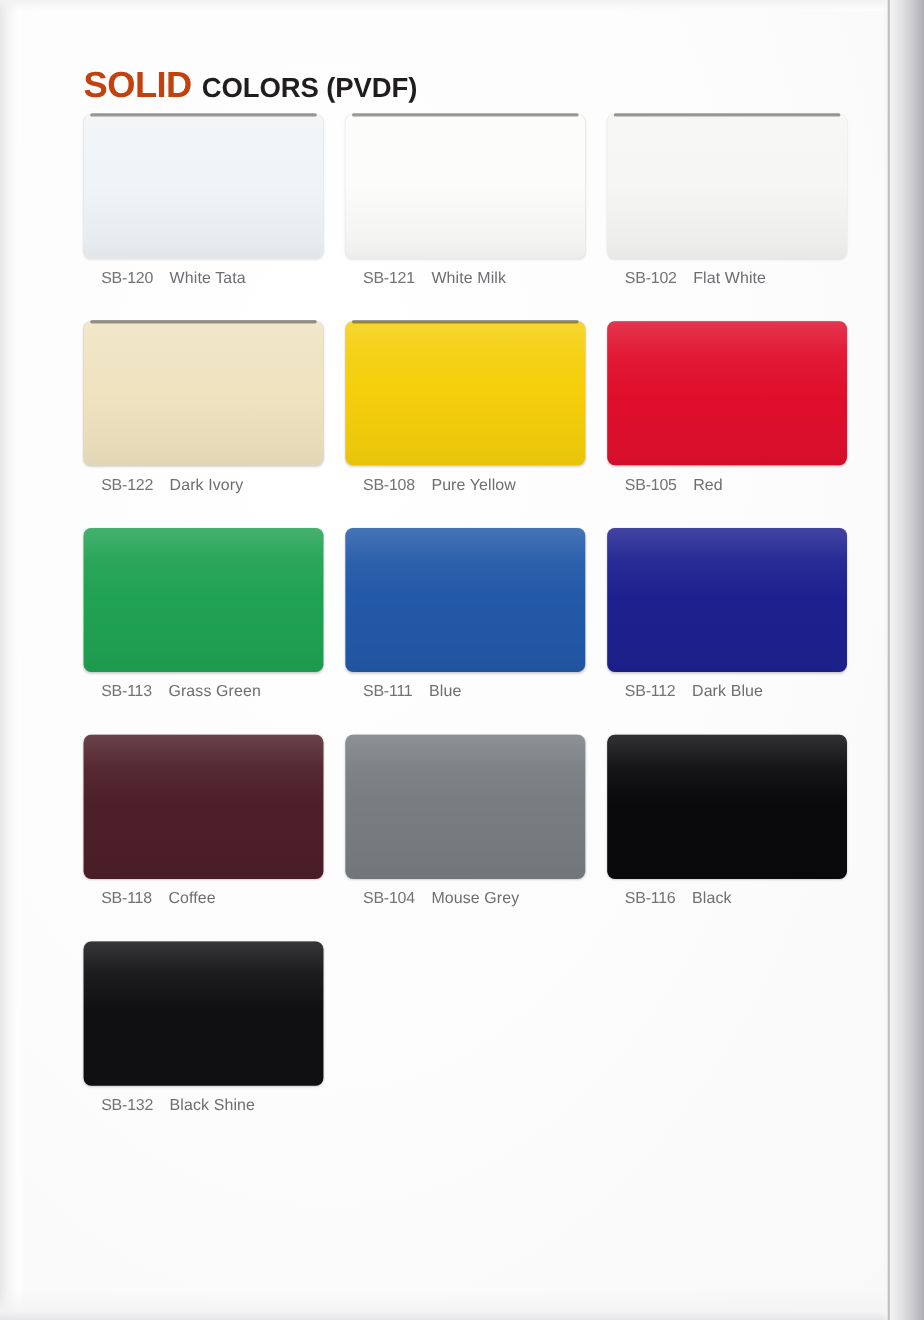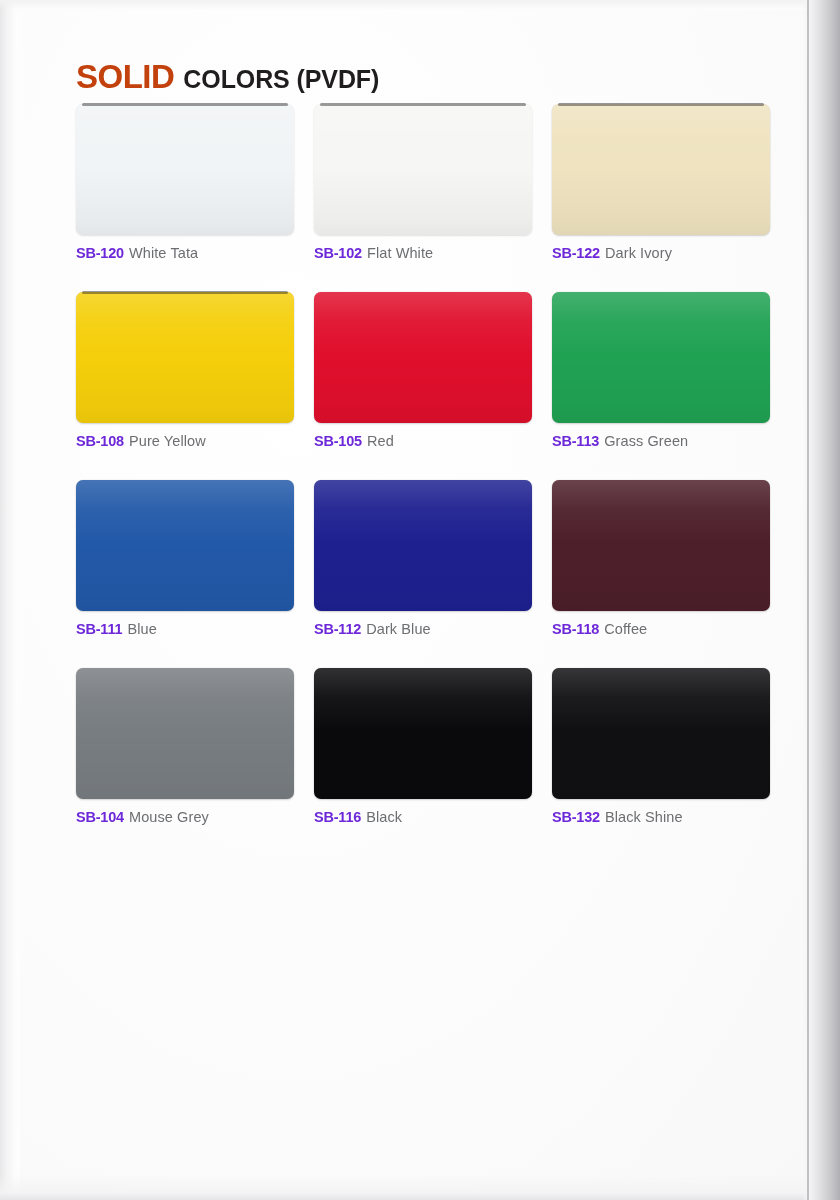--- a/index.html
+++ b/index.html
@@ -182,28 +182,29 @@
       0 0 0 0.5px rgba(0,0,0,.035);
   }
 
   .caption {
     margin-top: 9px;
     font-size: 14.5px;
     line-height: 18px;
     white-space: nowrap;
   }
   .caption .code {
-    font-weight: bold;
-    color: #6d28d9;
+    font-weight: normal;
+    color: #737373;
     letter-spacing: -0.2px;
+    margin-left: 16px;
   }
   .caption .name {
     font-weight: normal;
     color: #6d6e71;
-    margin-left: 5px;
+    margin-left: 15px;
     letter-spacing: 0.1px;
   }
 </style>
 </head>
 <body>
 
 <div id="page">
 
   <div class="paper-tint"></div>
 
@@ -212,20 +213,27 @@
     <span class="title-sub">COLORS (PVDF)</span>
   </div>
 
   <div id="grid">
       <div class="swatch-cell">
         <div class="chip-wrap">
           <div class="chip light-chip" style="background: rgb(241, 244, 246);"></div>
           <div class="chip-topline"></div>
         </div>
         <div class="caption"><span class="code">SB-120</span><span class="name">White Tata</span></div>
+      </div>
+      <div class="swatch-cell">
+        <div class="chip-wrap">
+          <div class="chip light-chip" style="background: rgb(252, 252, 250);"></div>
+          <div class="chip-topline"></div>
+        </div>
+        <div class="caption"><span class="code">SB-121</span><span class="name">White Milk</span></div>
       </div>
       <div class="swatch-cell">
         <div class="chip-wrap">
           <div class="chip light-chip" style="background: rgb(246, 247, 245);"></div>
           <div class="chip-topline"></div>
         </div>
         <div class="caption"><span class="code">SB-102</span><span class="name">Flat White</span></div>
       </div>
       <div class="swatch-cell">
         <div class="chip-wrap">

